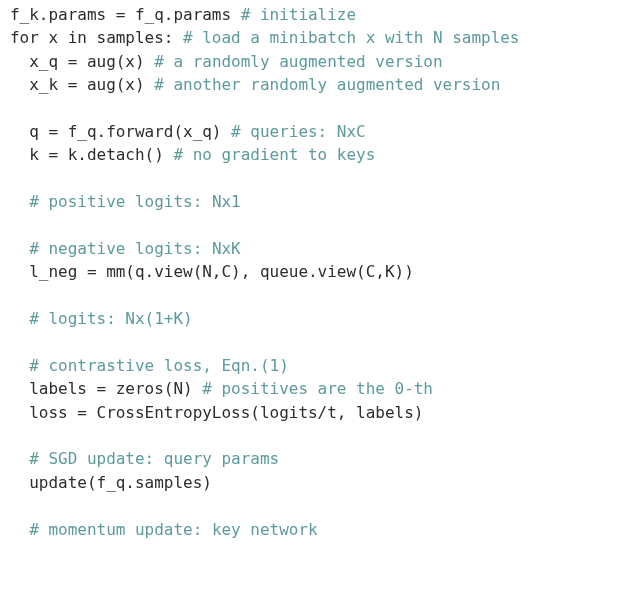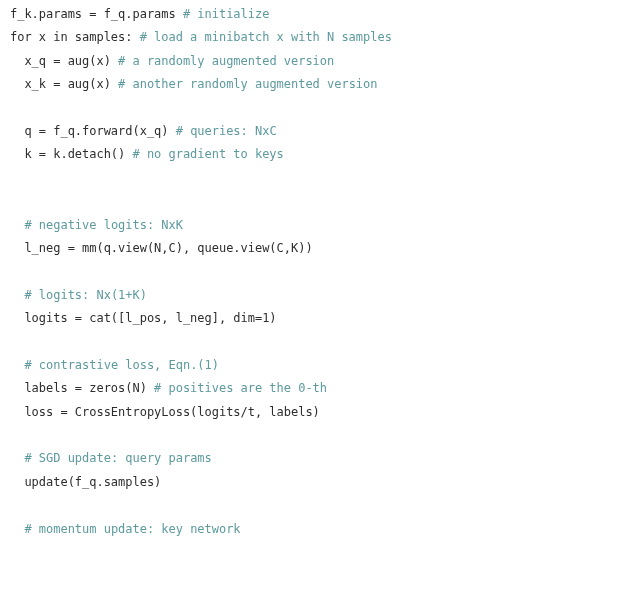--- a/index.html
+++ b/index.html
@@ -21,21 +21,21 @@
     width: 640px;
     height: 613px;
     background: #ffffff;
     padding: 0;
     margin: 0;
   }
   .code-line {
     position: relative;
     height: 23.4px;
     line-height: 23.4px;
-    font-size: 12px;
+    font-size: 16px;
     letter-spacing: -0.02px;
     white-space: pre;
     padding-left: 10px;
     color: #2d2d2d;
     font-family: "DejaVu Sans Mono", "Liberation Mono", monospace;
   }
   .code-line.blank {
     height: 23.4px;
   }
   .tok {
@@ -56,26 +56,26 @@
 
 <div id="code-listing">
     <div class="code-line first-line"><span class="tok tok-code">f_k.params = f_q.params </span><span class="tok tok-comment"># initialize</span></div>
     <div class="code-line"><span class="tok tok-code">for x in samples: </span><span class="tok tok-comment"># load a minibatch x with N samples</span></div>
     <div class="code-line"><span class="tok tok-code">  x_q = aug(x) </span><span class="tok tok-comment"># a randomly augmented version</span></div>
     <div class="code-line"><span class="tok tok-code">  x_k = aug(x) </span><span class="tok tok-comment"># another randomly augmented version</span></div>
     <div class="code-line blank">&nbsp;</div>
     <div class="code-line"><span class="tok tok-code">  q = f_q.forward(x_q) </span><span class="tok tok-comment"># queries: NxC</span></div>
     <div class="code-line"><span class="tok tok-code">  k = k.detach() </span><span class="tok tok-comment"># no gradient to keys</span></div>
     <div class="code-line blank">&nbsp;</div>
+    <div class="code-line"><span class="tok tok-code">  </span><span class="tok tok-comment"># positive logits: Nx1</span></div>
     <div class="code-line blank">&nbsp;</div>
     <div class="code-line"><span class="tok tok-code">  </span><span class="tok tok-comment"># negative logits: NxK</span></div>
     <div class="code-line"><span class="tok tok-code">  l_neg = mm(q.view(N,C), queue.view(C,K))</span></div>
     <div class="code-line blank">&nbsp;</div>
     <div class="code-line"><span class="tok tok-code">  </span><span class="tok tok-comment"># logits: Nx(1+K)</span></div>
-    <div class="code-line"><span class="tok tok-code">  logits = cat([l_pos, l_neg], dim=1)</span></div>
     <div class="code-line blank">&nbsp;</div>
     <div class="code-line"><span class="tok tok-code">  </span><span class="tok tok-comment"># contrastive loss, Eqn.(1)</span></div>
     <div class="code-line"><span class="tok tok-code">  labels = zeros(N) </span><span class="tok tok-comment"># positives are the 0-th</span></div>
     <div class="code-line"><span class="tok tok-code">  loss = CrossEntropyLoss(logits/t, labels)</span></div>
     <div class="code-line blank">&nbsp;</div>
     <div class="code-line"><span class="tok tok-code">  </span><span class="tok tok-comment"># SGD update: query params</span></div>
     <div class="code-line"><span class="tok tok-code">  update(f_q.samples)</span></div>
     <div class="code-line blank">&nbsp;</div>
     <div class="code-line"><span class="tok tok-code">  </span><span class="tok tok-comment"># momentum update: key network</span></div>
   </div>

